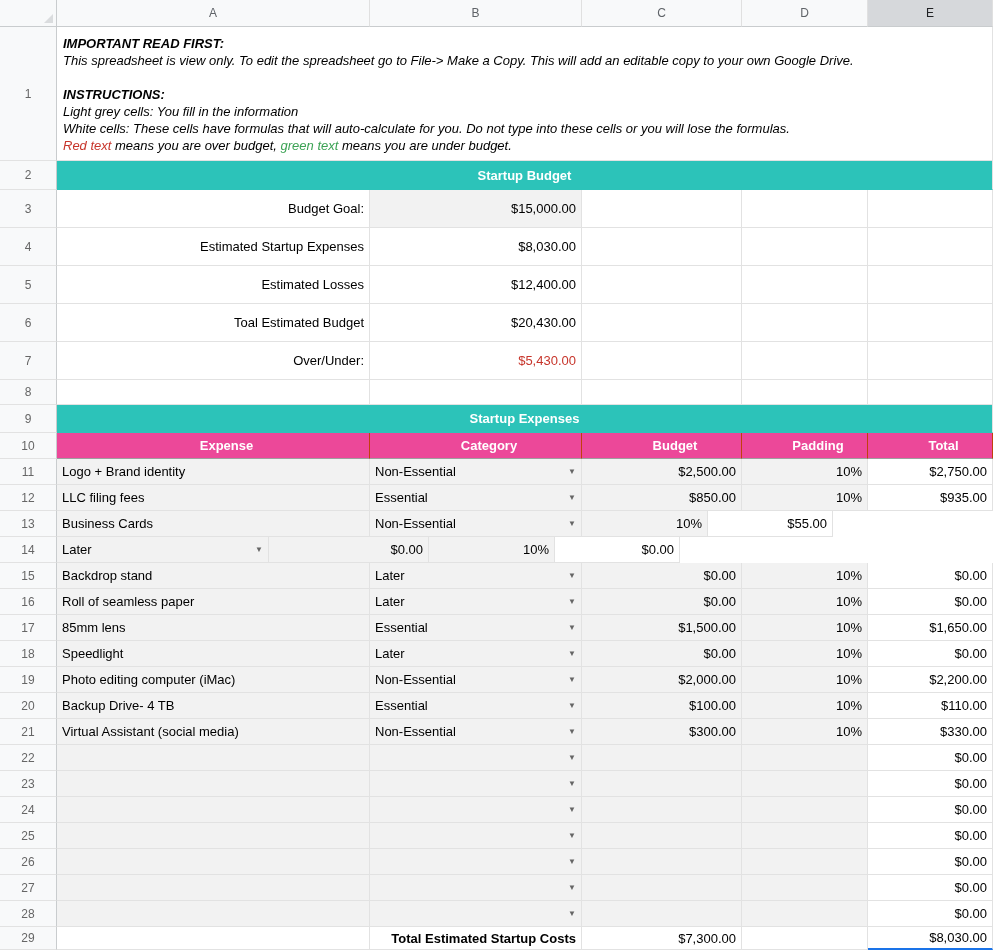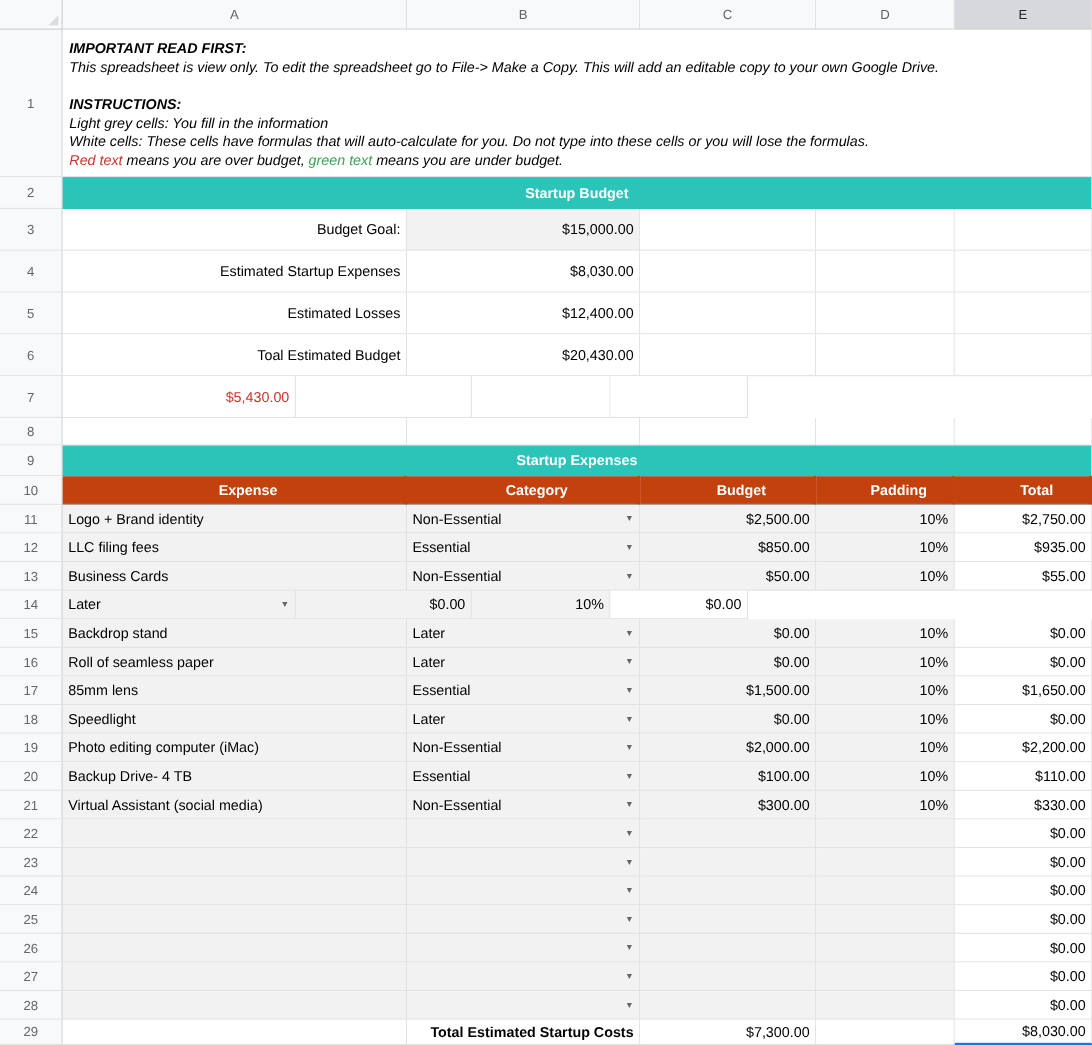--- a/index.html
+++ b/index.html
@@ -15,21 +15,21 @@
   .c{flex:none;box-sizing:border-box;border-right:1px solid #e2e2e2;border-bottom:1px solid #e2e2e2;display:flex;align-items:center;padding:0 5px;overflow:hidden;white-space:nowrap;background:#fff;}
   .wA{width:313px}.wB{width:212px}.wC{width:160px}.wD{width:126px}.wE{width:125px}
   .span-all{width:936px}
   .h134{height:134px}.h29{height:29px}.h38{height:38px}.h25{height:25px}.h28{height:28px}.h26{height:26px}.h23{height:23px}
   .r{justify-content:flex-end;text-align:right;}
   .shade{background:#f2f2f2;}
   .bold{font-weight:bold;}
   .red{color:#c7352b;}
   .green{color:#3ba254;}
   .banner{background:#2cc3b9;border-bottom:1px solid #2cc3b9;color:#fff;font-weight:bold;justify-content:center;text-align:right;}
-  .thead .c{background:#c2410c;border-right:3px solid #c2410c;border-bottom:1px solid #9e9e9e;color:#fff;font-weight:bold;justify-content:center;padding-left:32px;}
+  .thead .c{background:#ec4899;border-right:1px solid #c2410c;border-bottom:1px solid #9e9e9e;color:#fff;font-weight:bold;justify-content:center;padding-left:32px;}
   .instr-cell{align-items:flex-start;white-space:normal;padding:8px 6px 16px 6px;}
   .instr{font-style:italic;line-height:17px;}
   .spacer{height:17px;}
   .cat{justify-content:space-between;}
   .dd{font-size:8px;color:#666;flex:none;margin-left:4px;}
   .sel{border-bottom:2px solid #1a73e8;}
 </style>
 </head>
 <body>
 
@@ -91,20 +91,21 @@
   <div class="row h38">
     <div class="gut">6</div>
     <div class="c wA r">Toal Estimated Budget</div>
     <div class="c wB r">$20,430.00</div>
     <div class="c wC"></div>
     <div class="c wD"></div>
     <div class="c wE"></div>
   </div>
   <div class="row h38">
     <div class="gut">7</div>
+    <div class="c wA r">Over/Under:</div>
     <div class="c wB r red">$5,430.00</div>
     <div class="c wC"></div>
     <div class="c wD"></div>
     <div class="c wE"></div>
   </div>
 
   <div class="row h25">
     <div class="gut">8</div>
     <div class="c wA"></div>
     <div class="c wB"></div>
@@ -150,21 +151,20 @@
         <div class="c wD shade r">10%</div>
         <div class="c wE r">$935.00</div>
       </div>
       <div class="row h26">
         <div class="gut">13</div>
         <div class="c wA shade">Business Cards</div>
         <div class="c wB shade cat">
           <span>Non-Essential</span>
           <span class="dd">▼</span>
         </div>
-        <div class="c wC shade r">$50.00</div>
         <div class="c wD shade r">10%</div>
         <div class="c wE r">$55.00</div>
       </div>
       <div class="row h26">
         <div class="gut">14</div>
         <div class="c wB shade cat">
           <span>Later</span>
           <span class="dd">▼</span>
         </div>
         <div class="c wC shade r">$0.00</div>

